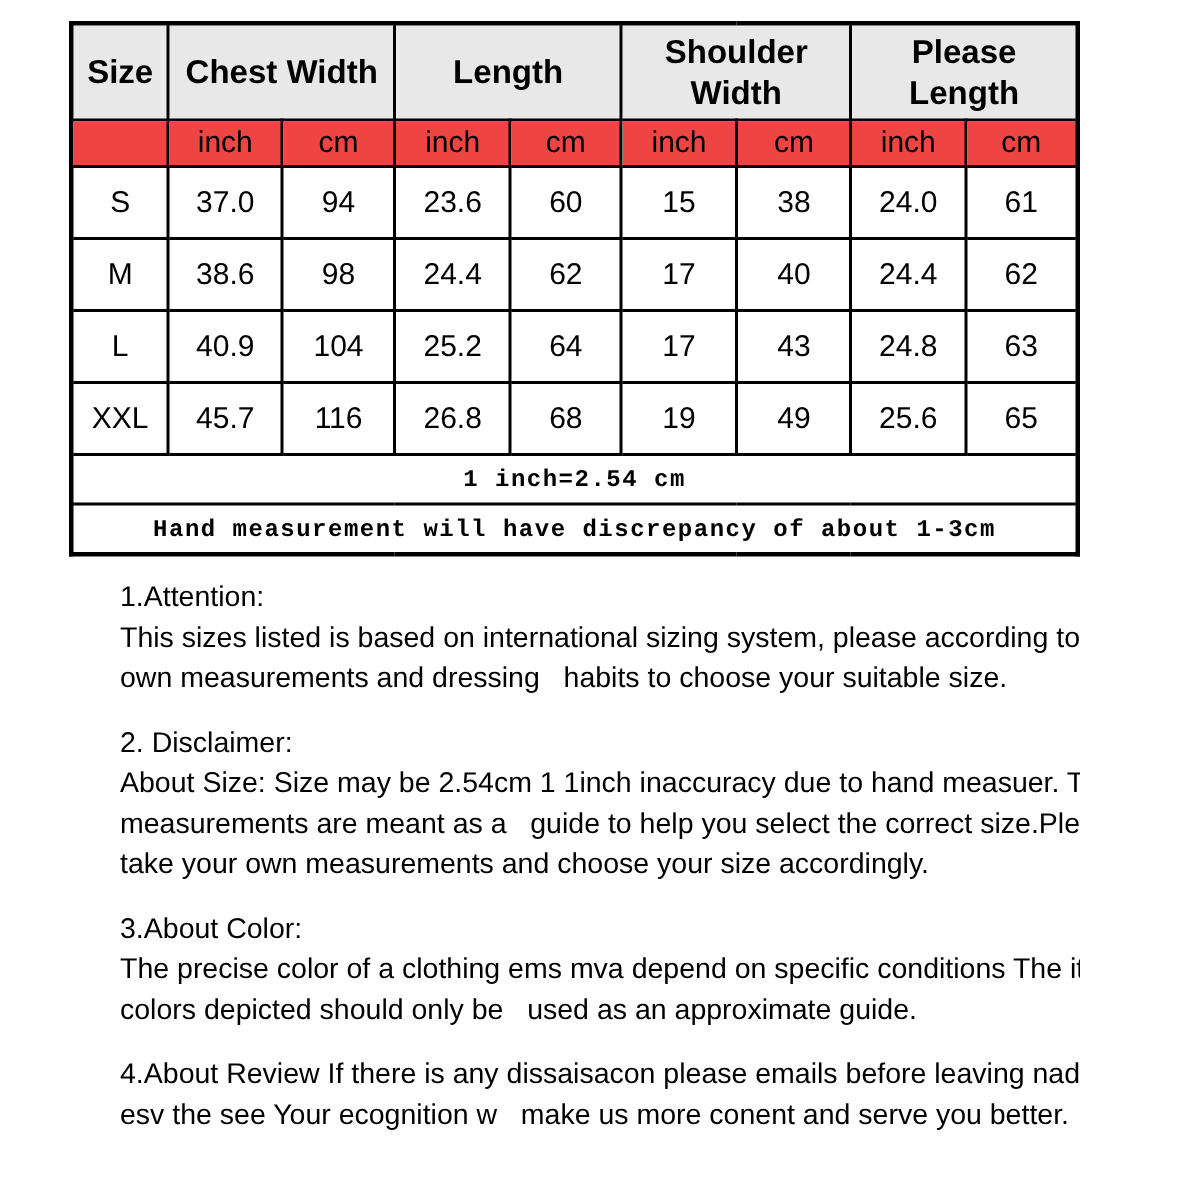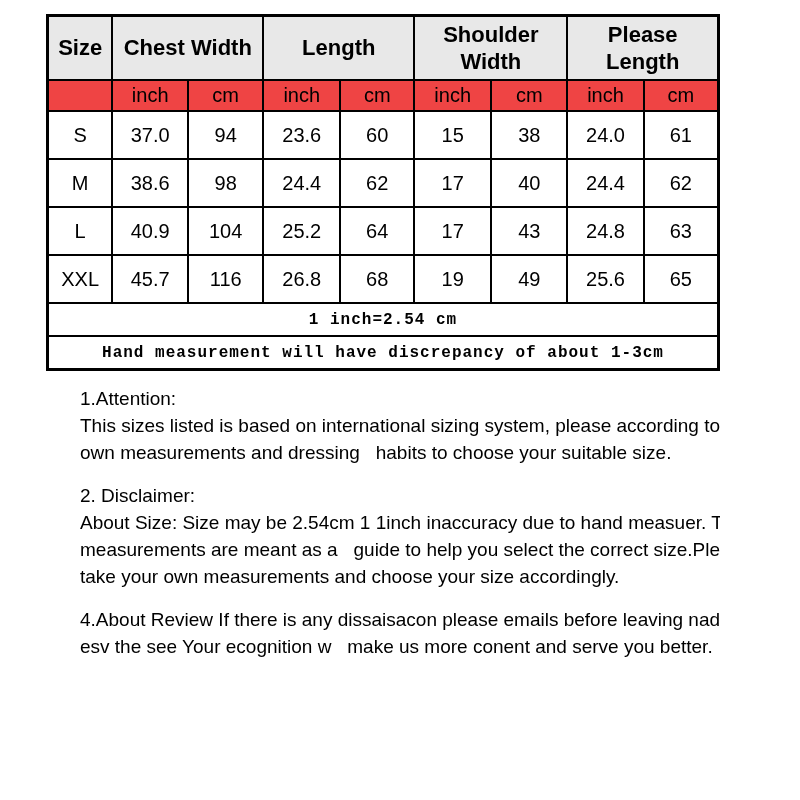--- a/index.html
+++ b/index.html
@@ -174,20 +174,25 @@
 own measurements and dressing   habits to choose your suitable size.</div>
     </div>
 
     <div class="note">
       <div class="note-heading">2. Disclaimer:</div>
       <div class="note-body">About Size: Size may be 2.54cm 1 1inch inaccuracy due to hand measuer. Thsese
 measurements are meant as a   guide to help you select the correct size.Please
 take your own measurements and choose your size accordingly.</div>
     </div>
 
+    <div class="note">
+      <div class="note-heading">3.About Color:</div>
+      <div class="note-body">The precise color of a clothing ems mva depend on specific conditions The items
+colors depicted should only be   used as an approximate guide.</div>
+    </div>
 
     <div class="note">
       <div class="note-body">4.About Review If there is any dissaisacon please emails before leaving nadler eso
 esv the see Your ecognition w   make us more conent and serve you better.</div>
     </div>
 
   </div>
 
 </div>
 

